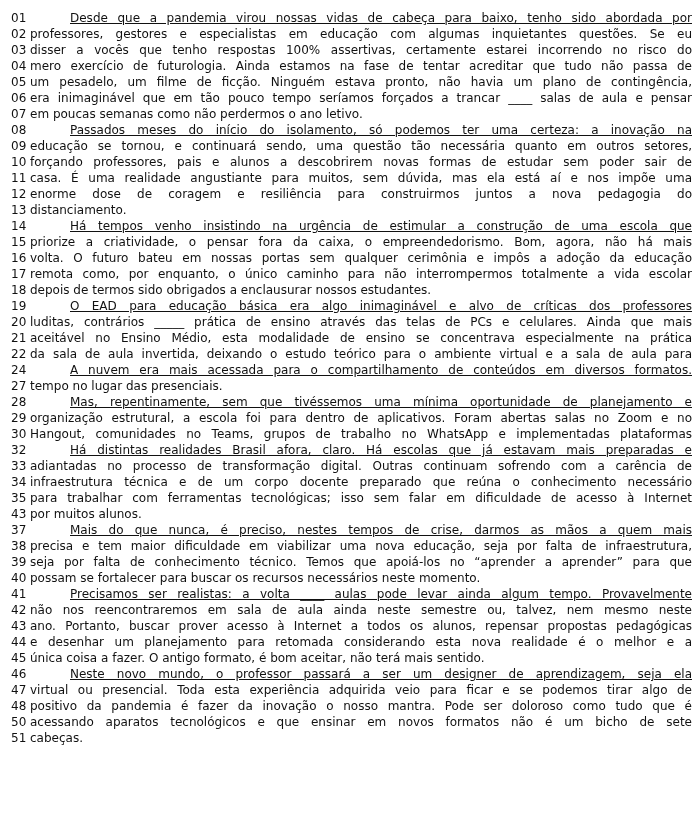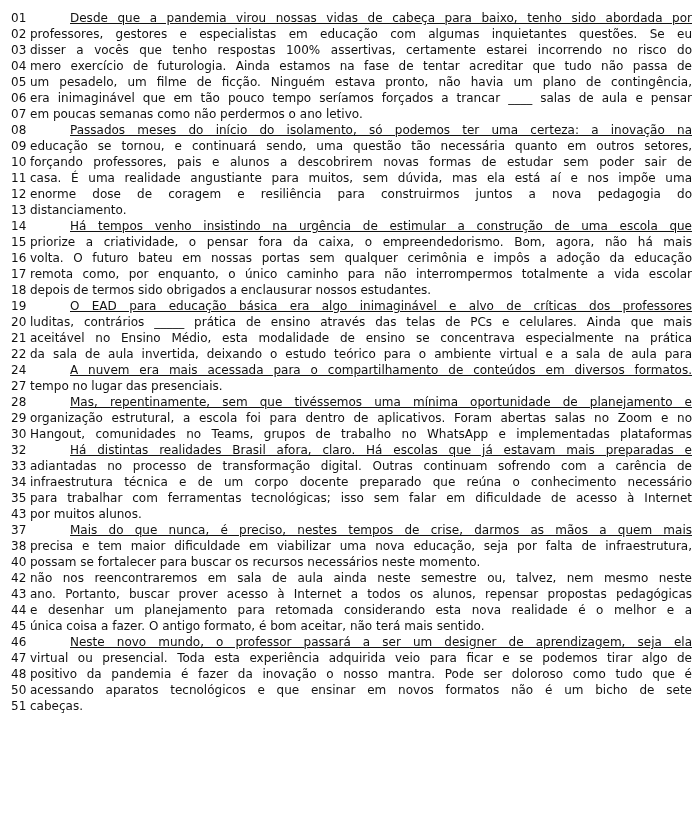--- a/index.html
+++ b/index.html
@@ -217,26 +217,34 @@
   <div class="row indent">
     <span class="num">37</span>
     <span class="text">Mais do que nunca, é preciso, nestes tempos de crise, darmos as mãos a quem mais</span>
   </div>
 
   <div class="row">
     <span class="num">38</span>
     <span class="text">precisa e tem maior dificuldade em viabilizar uma nova educação, seja por falta de infraestrutura,</span>
   </div>
 
+  <div class="row">
+    <span class="num">39</span>
+    <span class="text">seja por falta de conhecimento técnico. Temos que apoiá-los no “aprender a aprender” para que</span>
+  </div>
 
   <div class="row parend">
     <span class="num">40</span>
     <span class="text">possam se fortalecer para buscar os recursos necessários neste momento.</span>
   </div>
 
+  <div class="row indent">
+    <span class="num">41</span>
+    <span class="text">Precisamos ser realistas: a volta ____ aulas pode levar ainda algum tempo. Provavelmente</span>
+  </div>
 
   <div class="row">
     <span class="num">42</span>
     <span class="text">não nos reencontraremos em sala de aula ainda neste semestre ou, talvez, nem mesmo neste</span>
   </div>
 
   <div class="row">
     <span class="num">43</span>
     <span class="text">ano. Portanto, buscar prover acesso à Internet a todos os alunos, repensar propostas pedagógicas</span>
   </div>

